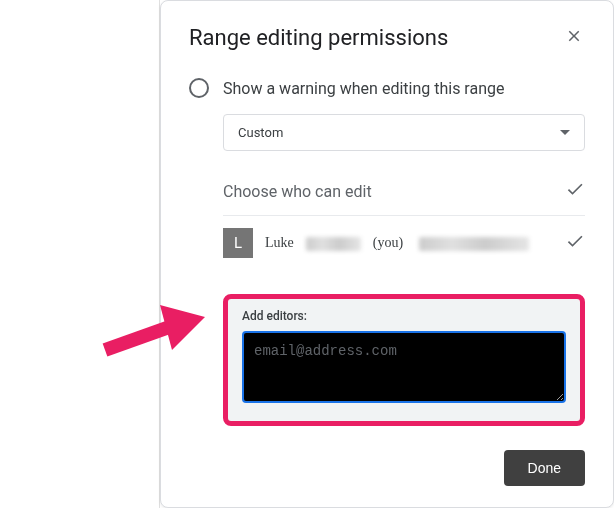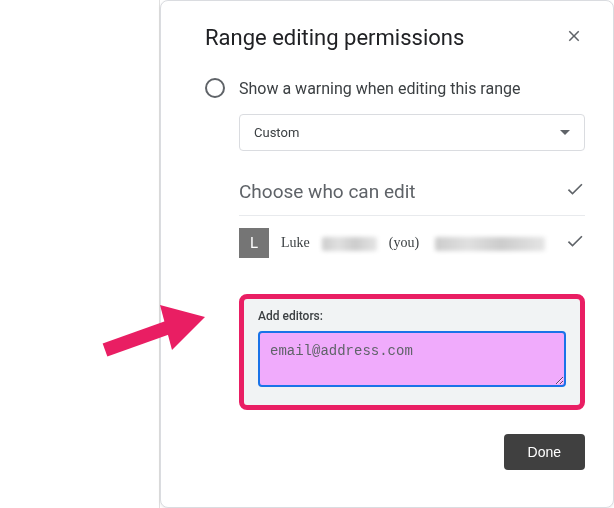--- a/index.html
+++ b/index.html
@@ -21,21 +21,21 @@
     }
     .dialog {
       position: absolute;
       left: 160px;
       top: 0;
       right: 0;
       bottom: 0;
       background: #fff;
       border: 1px solid #dadce0;
       border-radius: 8px;
-      padding: 24px 28px 20px 44px;
+      padding: 24px 28px 20px 28px;
       box-shadow: 0 1px 3px rgba(0,0,0,0.08);
     }
     .dialog-header {
       display: flex;
       justify-content: space-between;
       align-items: flex-start;
       margin-bottom: 20px;
     }
     .dialog-title {
       font-size: 22px;
@@ -110,21 +110,21 @@
       border-top: 5px solid #5f6368;
     }
     .section-row {
       display: flex;
       justify-content: space-between;
       align-items: center;
       padding: 12px 0;
       border-bottom: 1px solid #e8eaed;
     }
     .section-label {
-      font-size: 19px;
+      font-size: 16px;
       color: #5f6368;
       text-align: center;
     }
     .check-icon {
       color: #5f6368;
     }
     .user-row {
       display: flex;
       align-items: center;
       padding: 12px 0;
@@ -172,22 +172,22 @@
     }
     .editor-input {
       width: 100%;
       border: 2px solid #1a73e8;
       border-radius: 4px;
       padding: 10px;
       font-family: 'Courier New', monospace;
       font-size: 14px;
       color: #5f6368;
       resize: vertical;
-      height: 56px;
-      background: #f0abfc;
+      height: 72px;
+      background: #000000;
     }
     .dialog-footer {
       display: flex;
       justify-content: flex-end;
       margin-top: 24px;
     }
     .done-btn {
       background: #404040;
       color: #fff;
       border: none;

